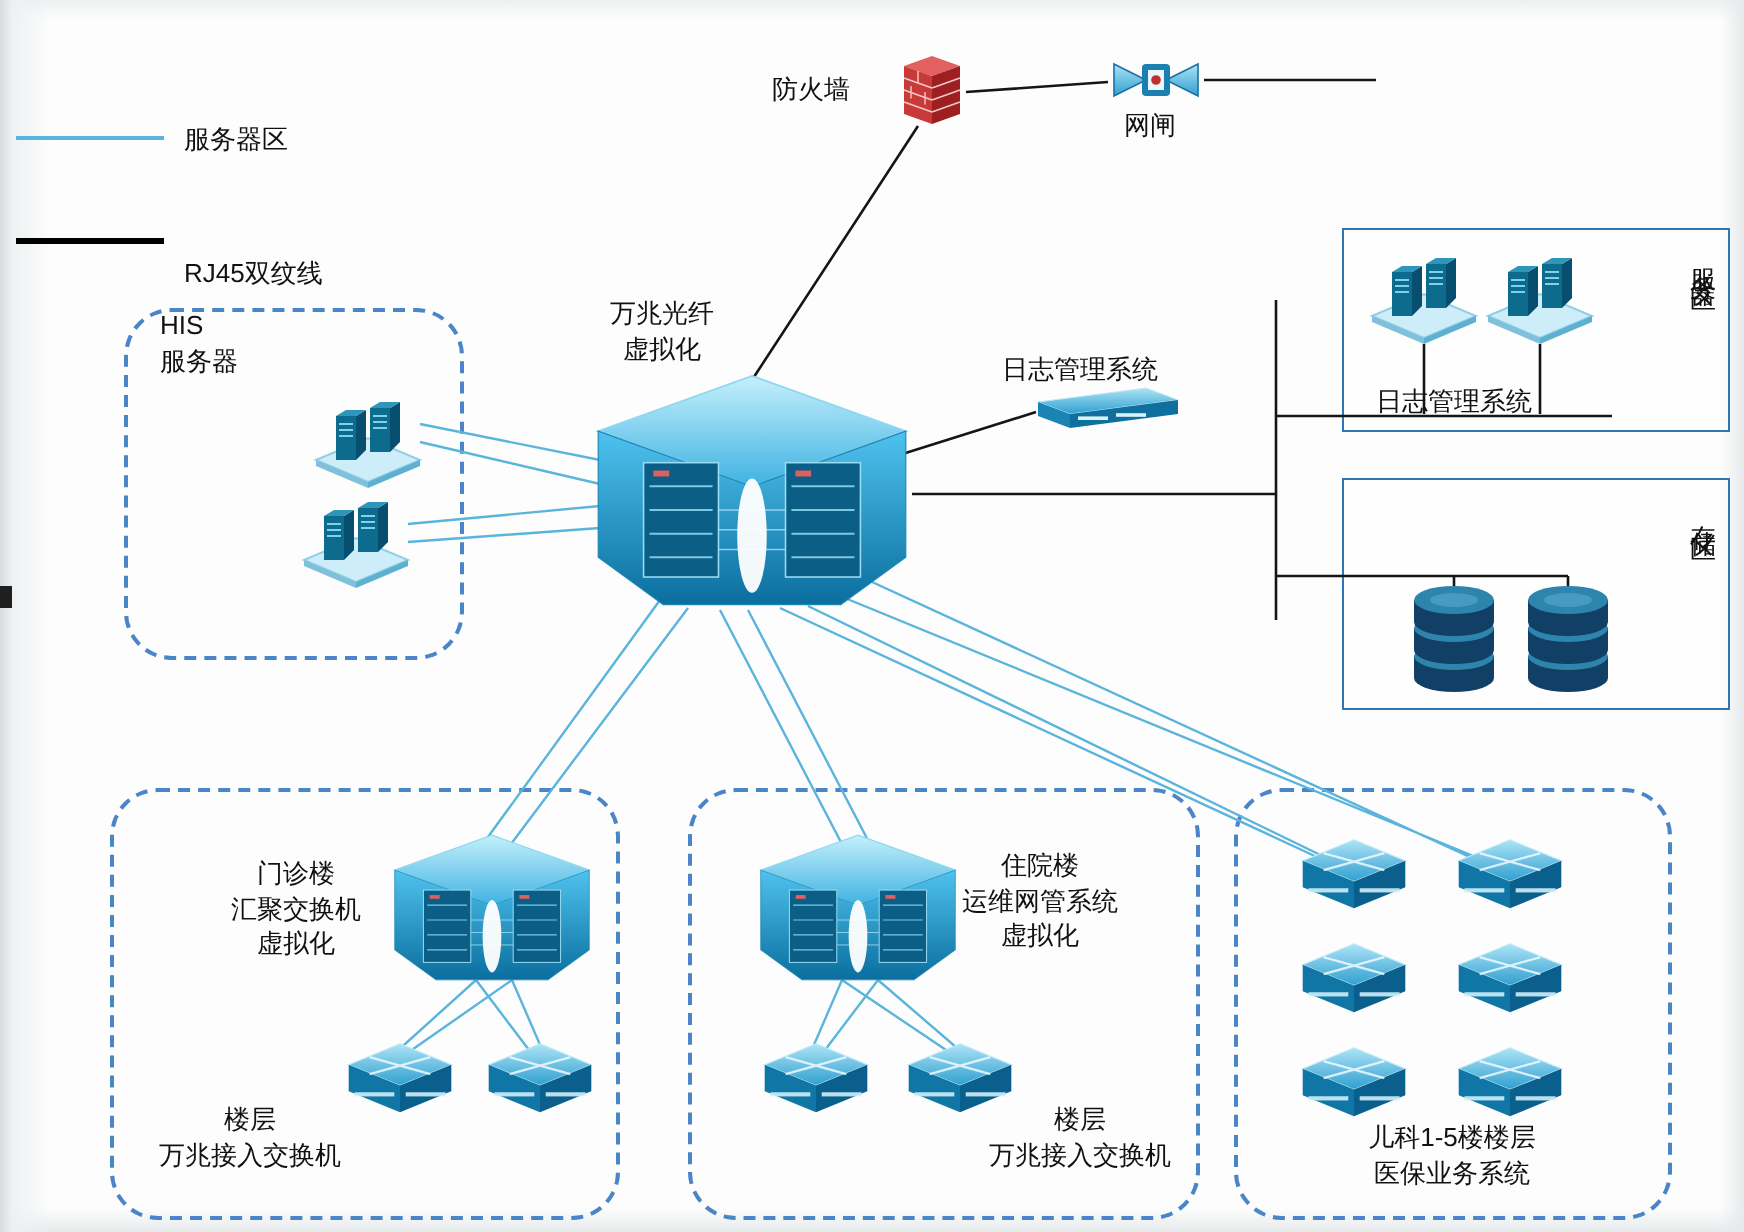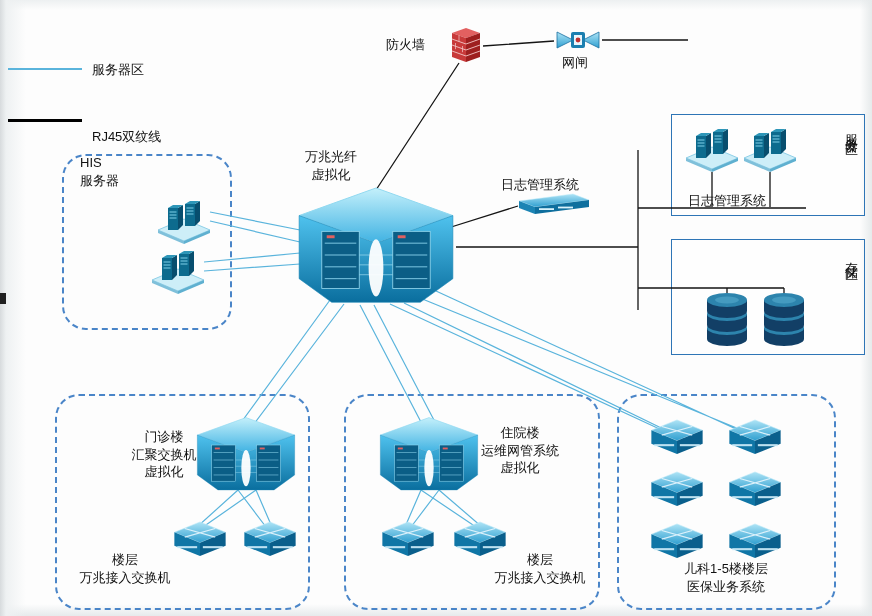--- a/index.html
+++ b/index.html
@@ -271,21 +271,21 @@
         <use href="#sym-disk"></use>
       </svg>
   </div>
   <div class="icon" style="left:760px;top:292px">
     <svg width="48" height="58">
         <use href="#sym-disk"></use>
       </svg>
   </div>
 
   <div class="zonebox" style="left:55px;top:394px;width:255px;height:216px"></div>
-  <div class="lbl center" style="left:120px;top:428px;width:88px">门诊楼
+  <div class="lbl center" style="left:104px;top:428px;width:88px">门诊楼
 汇聚交换机
 虚拟化</div>
   <div class="icon" style="left:193px;top:416px">
     <svg width="106" height="88">
         <use href="#sym-cluster"></use>
       </svg>
   </div>
   <div class="icon" style="left:172px;top:520px">
     <svg width="56" height="38">
         <use href="#sym-switch"></use>

